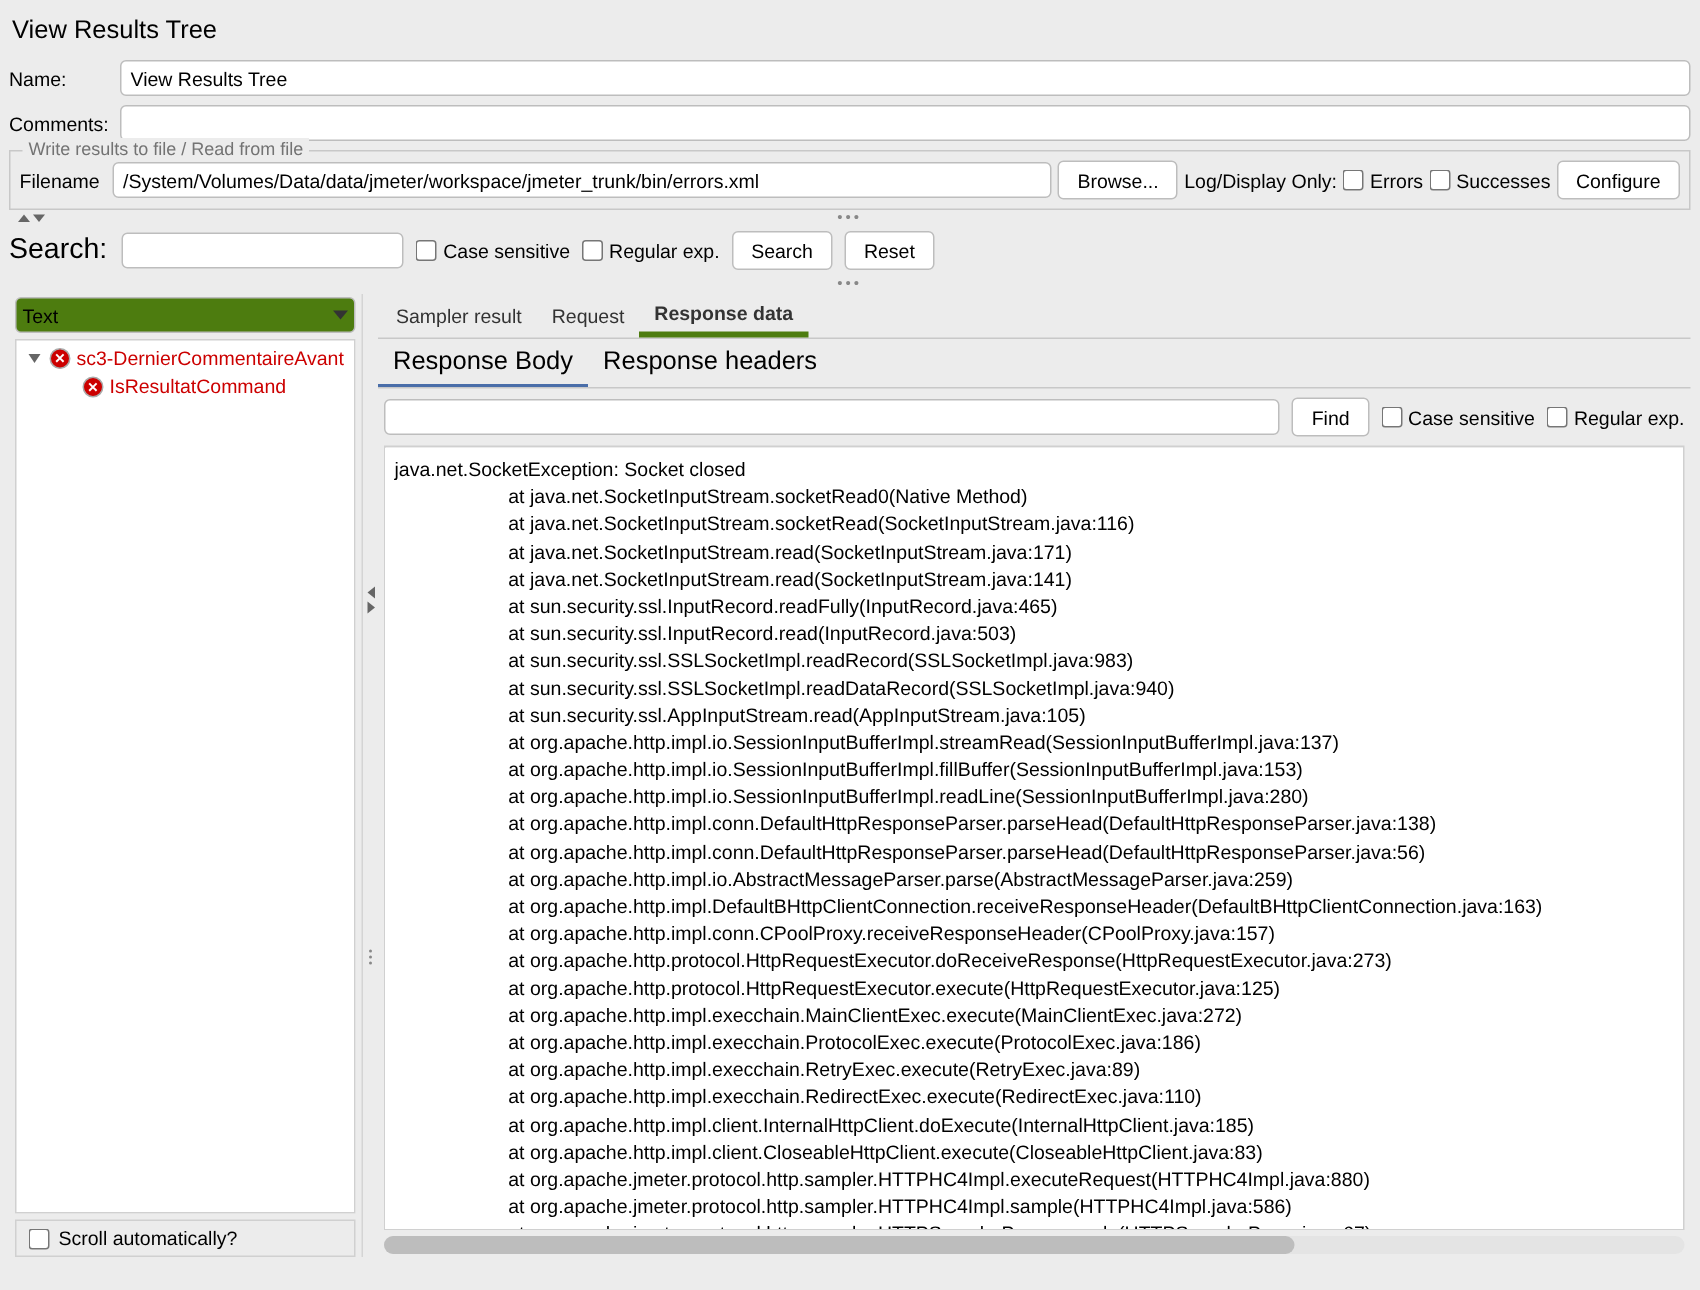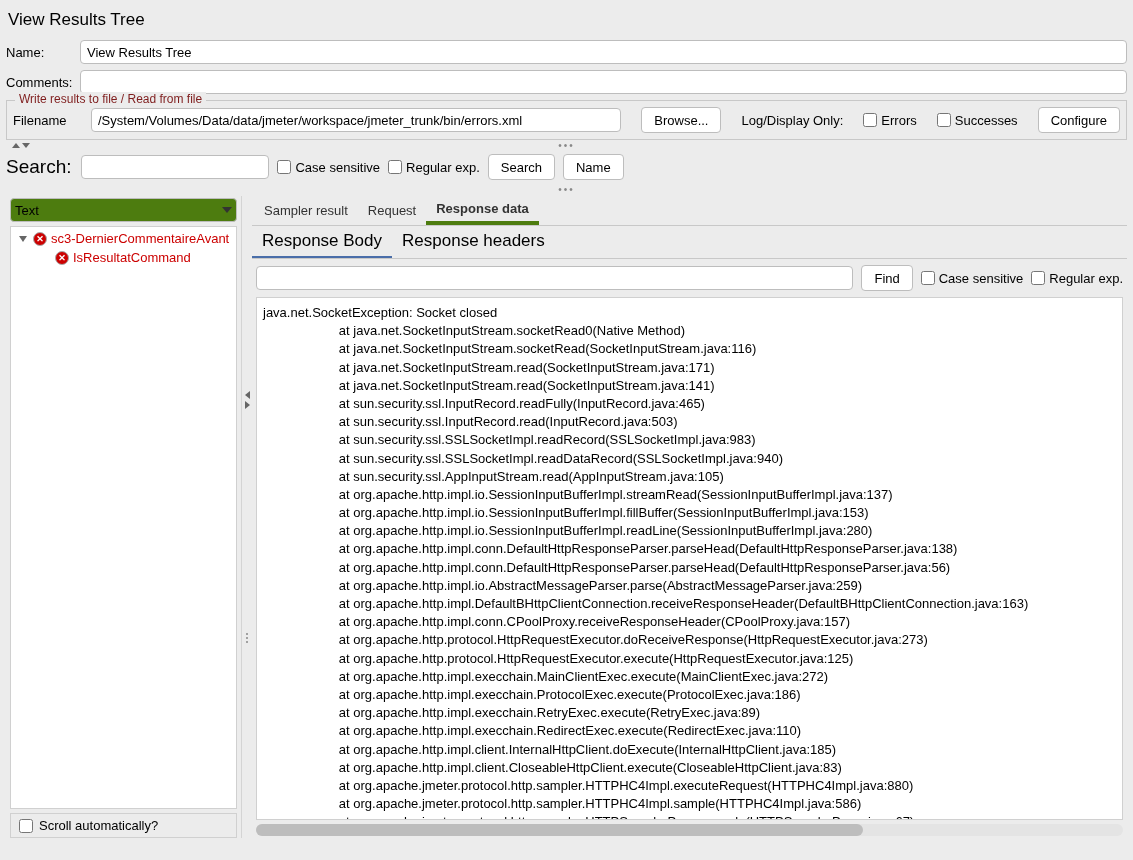--- a/index.html
+++ b/index.html
@@ -45,26 +45,26 @@
   padding: 6px;
   position: relative;
 }
 .fieldset-legend {
   position: absolute;
   top: -9px;
   left: 8px;
   background: #ececec;
   padding: 0 4px;
   font-size: 12px;
-  color: #7f1d1d;
+  color: #737373;
 }
 .file-row {
   display: flex;
   align-items: center;
-  gap: 20px;
+  gap: 4px;
 }
 .file-row .lbl { font-size: 13px; min-width: 58px; }
 .btn {
   height: 26px;
   padding: 0 12px;
   border: 1px solid #bdbdbd;
   border-radius: 4px;
   background: #fff;
   font-size: 13px;
   cursor: pointer;
@@ -311,21 +311,21 @@
     <input type="text" class="text-input" value="" style="">
     <div class="checkbox-group">
       <input type="checkbox" style="">
       <span>Case sensitive</span>
     </div>
     <div class="checkbox-group">
       <input type="checkbox" style="">
       <span>Regular exp.</span>
     </div>
     <button class="btn">Search</button>
-    <button class="btn">Name</button>
+    <button class="btn">Reset</button>
   </div>
 
   <div class="divider-bar">
     <span class="dots">•••</span>
   </div>
 
   <div class="body-split">
     <div class="left-col">
       <div class="combo">
         <span>Text</span>

